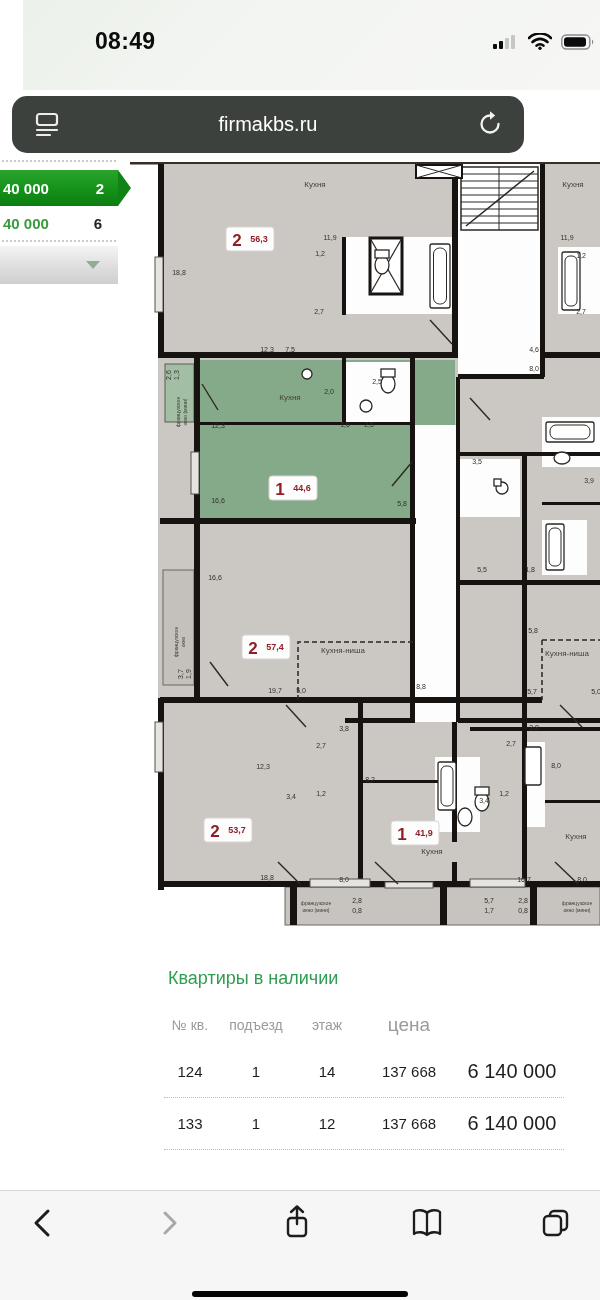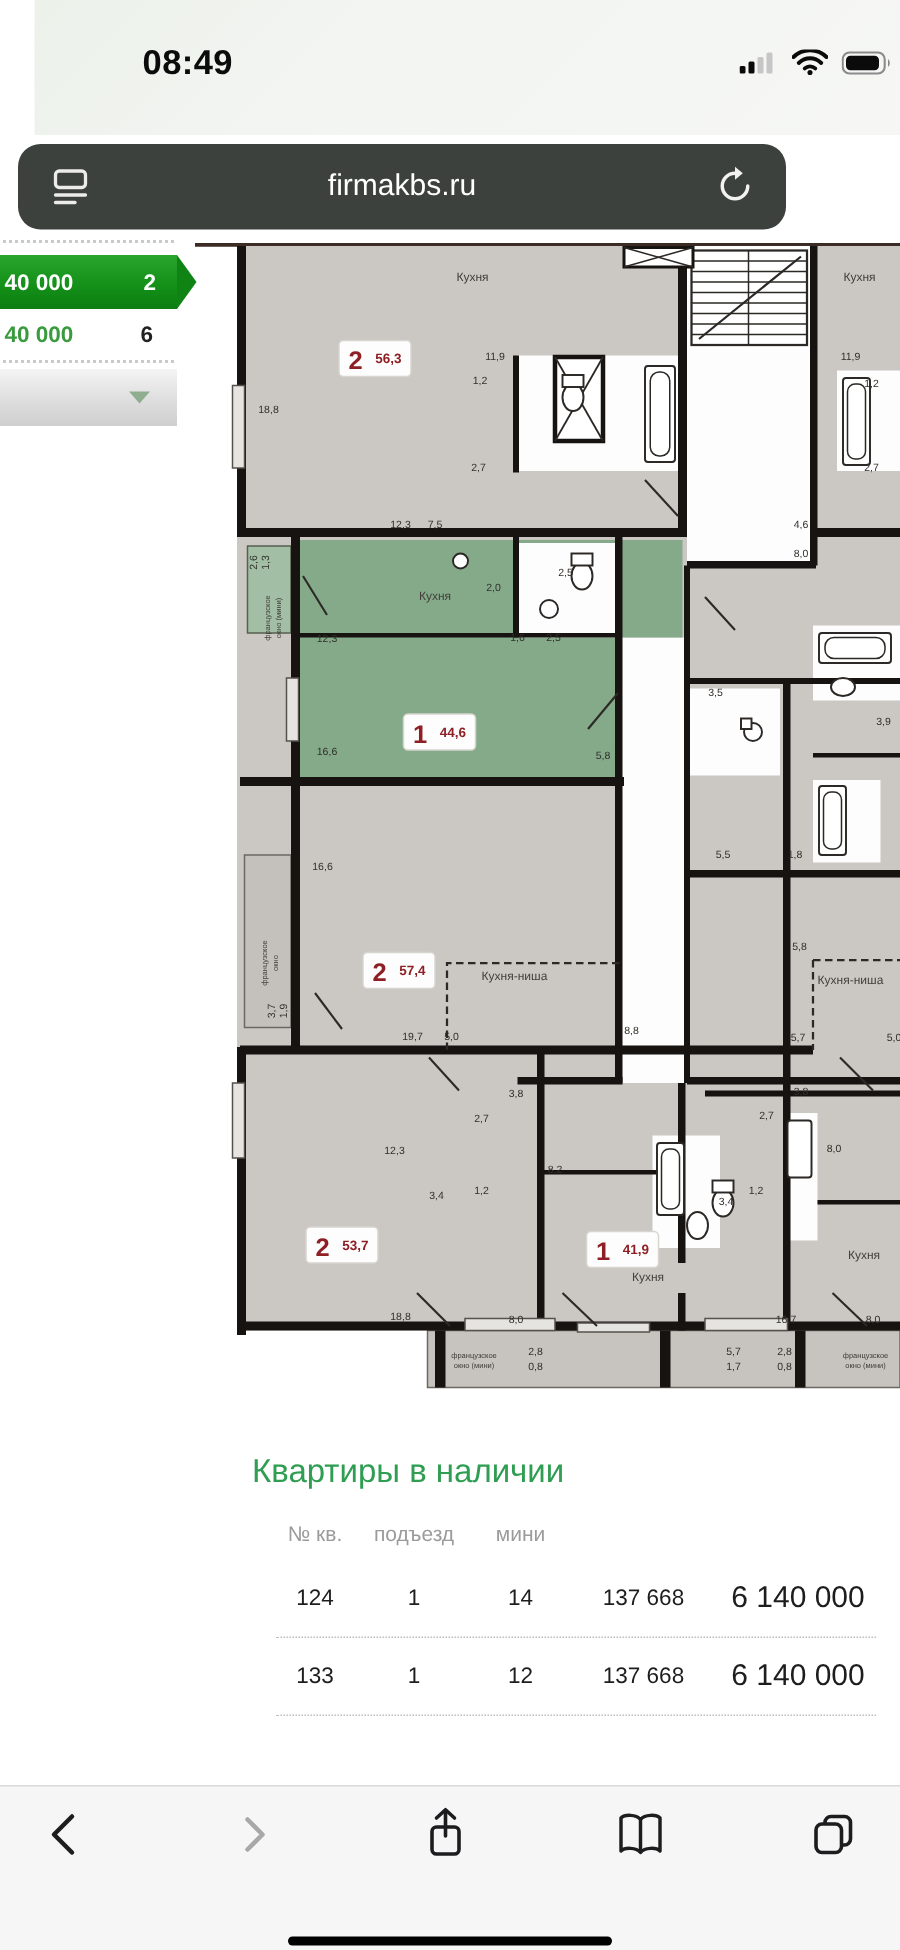--- a/index.html
+++ b/index.html
@@ -38,22 +38,22 @@
   
   .plan{position:absolute;left:130px;top:2px;width:470px;height:768px;text-align:center;}
   .plan svg{display:block;}
   .dim{font-size:7px;fill:#33302b;}
   .room-label{font-size:8px;fill:#45413a;}
   .fr-label{font-size:5px;fill:#3f3c36;}
   .badge-num{font-size:17px;font-weight:700;fill:#8e2025;}
   .badge-area{font-size:9px;font-weight:700;fill:#8e2025;}
   
   .apt-section{position:absolute;left:0;top:800px;width:600px;}
-  .apt-title{position:absolute;left:168px;top:8px;font-size:22px;color:#2f9d52;}
-  .apt-table{position:absolute;left:164px;top:46px;width:400px;margin-left:20px;}
+  .apt-title{position:absolute;left:168px;top:8px;font-size:18px;color:#2f9d52;}
+  .apt-table{position:absolute;left:164px;top:46px;width:400px;}
   .tr{display:grid;grid-template-columns:52px 80px 62px 102px 104px;align-items:center;}
   .th{color:#9b9b9b;font-size:14px;text-align:center;padding:8px 0 10px;}
   .th.price{font-size:19px;}
   .td{color:#1d1d1d;font-size:15px;text-align:center;padding:14px 0;}
   .td.price{font-size:20px;white-space:nowrap;}
   .sep{border-top:1px dotted #bdbdbd;height:0;}
   sup{font-size:9px;}
   
   .toolbar{position:absolute;left:0;top:1190px;width:600px;height:110px;
     background:#f5f6f5;border-top:1px solid #d9d9d9;}
@@ -363,21 +363,22 @@
         </g>
     </svg>
   </div>
 
   <div class="apt-section">
     <div class="apt-title">Квартиры в наличии</div>
     <div class="apt-table">
       <div class="tr">
         <div class="th">№ кв.</div>
         <div class="th">подъезд</div>
-        <div class="th">мини</div>
+        <div class="th">этаж</div>
+        <div class="th price">цена</div>
       </div>
       <div class="tr">
         <div class="td">124</div>
         <div class="td">1</div>
         <div class="td">14</div>
         <div class="td">137 668</div>
         <div class="td price">6 140 000</div>
       </div>
       <div class="sep"></div>
       <div class="tr">

